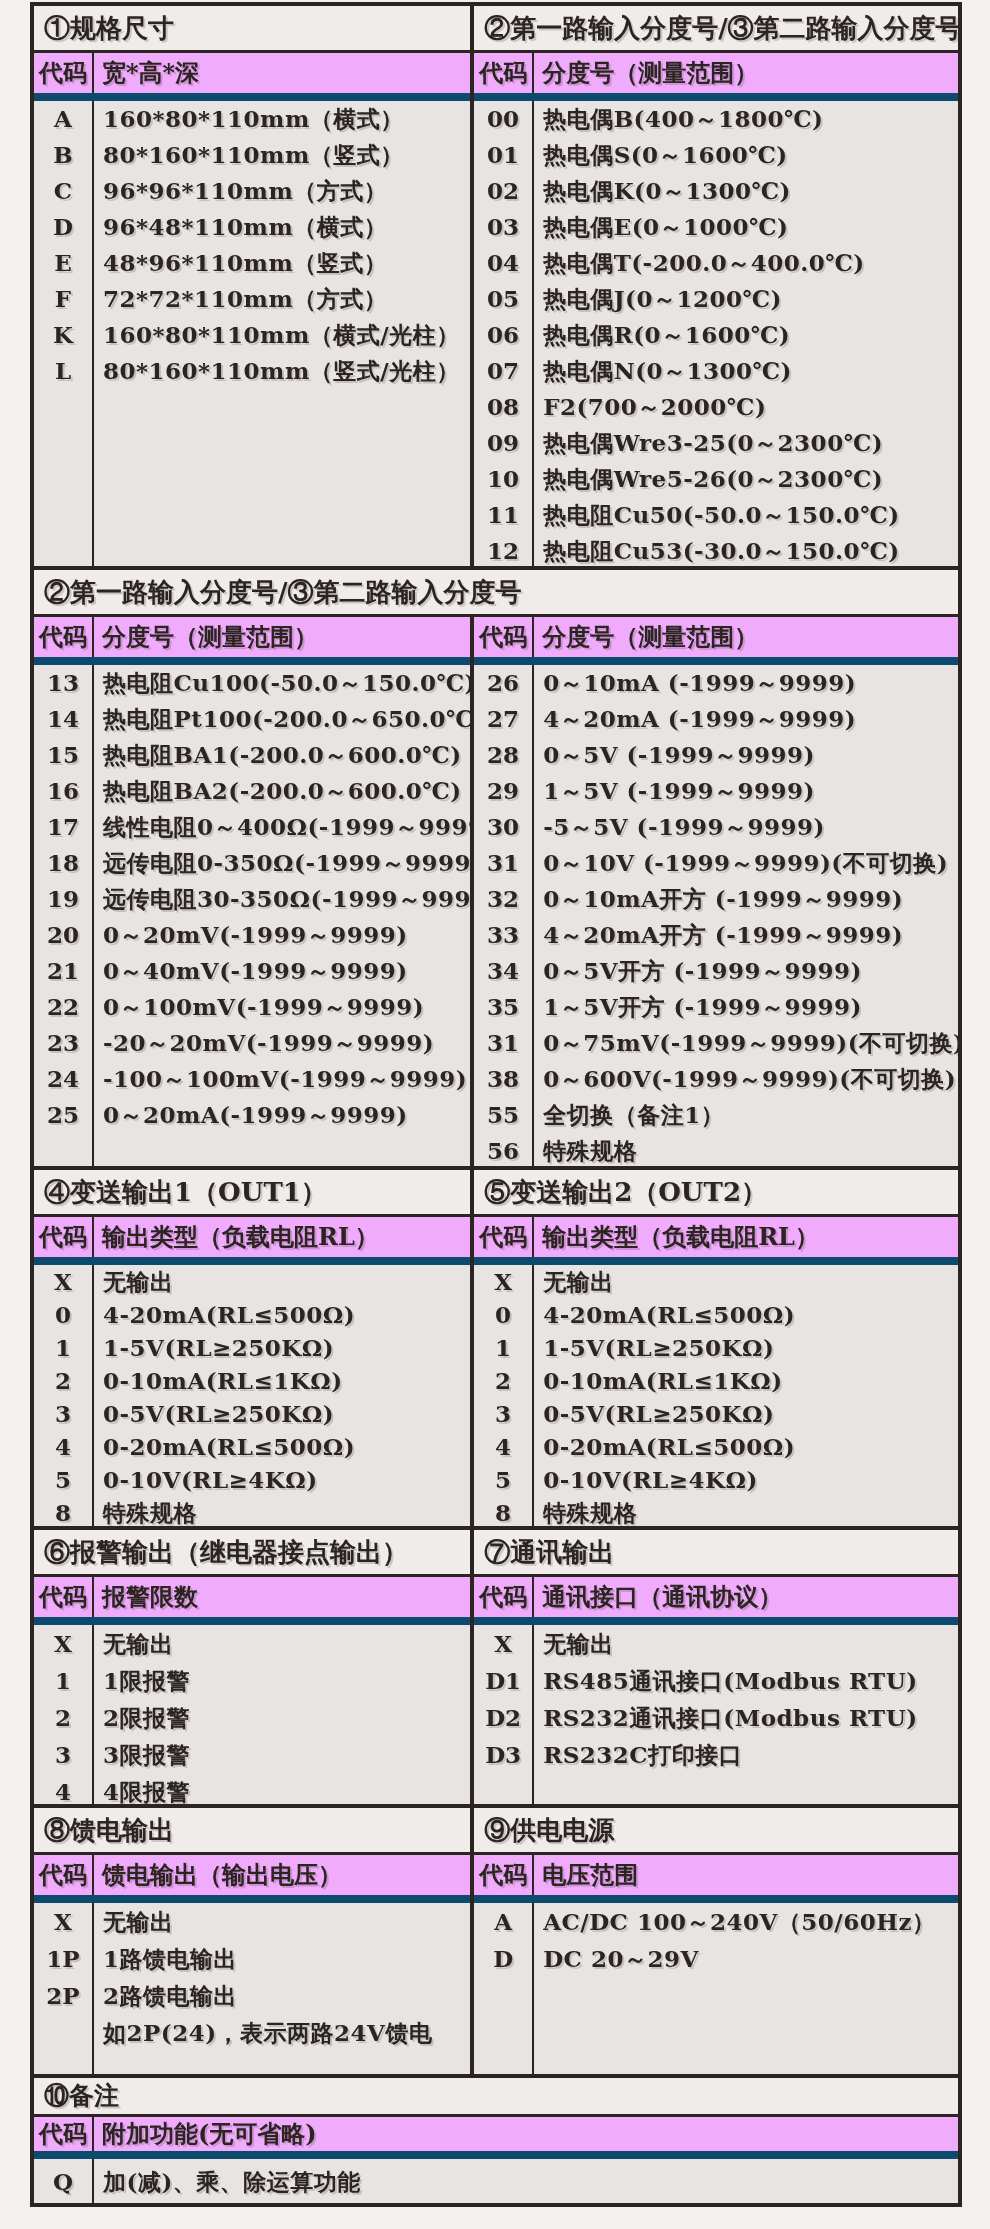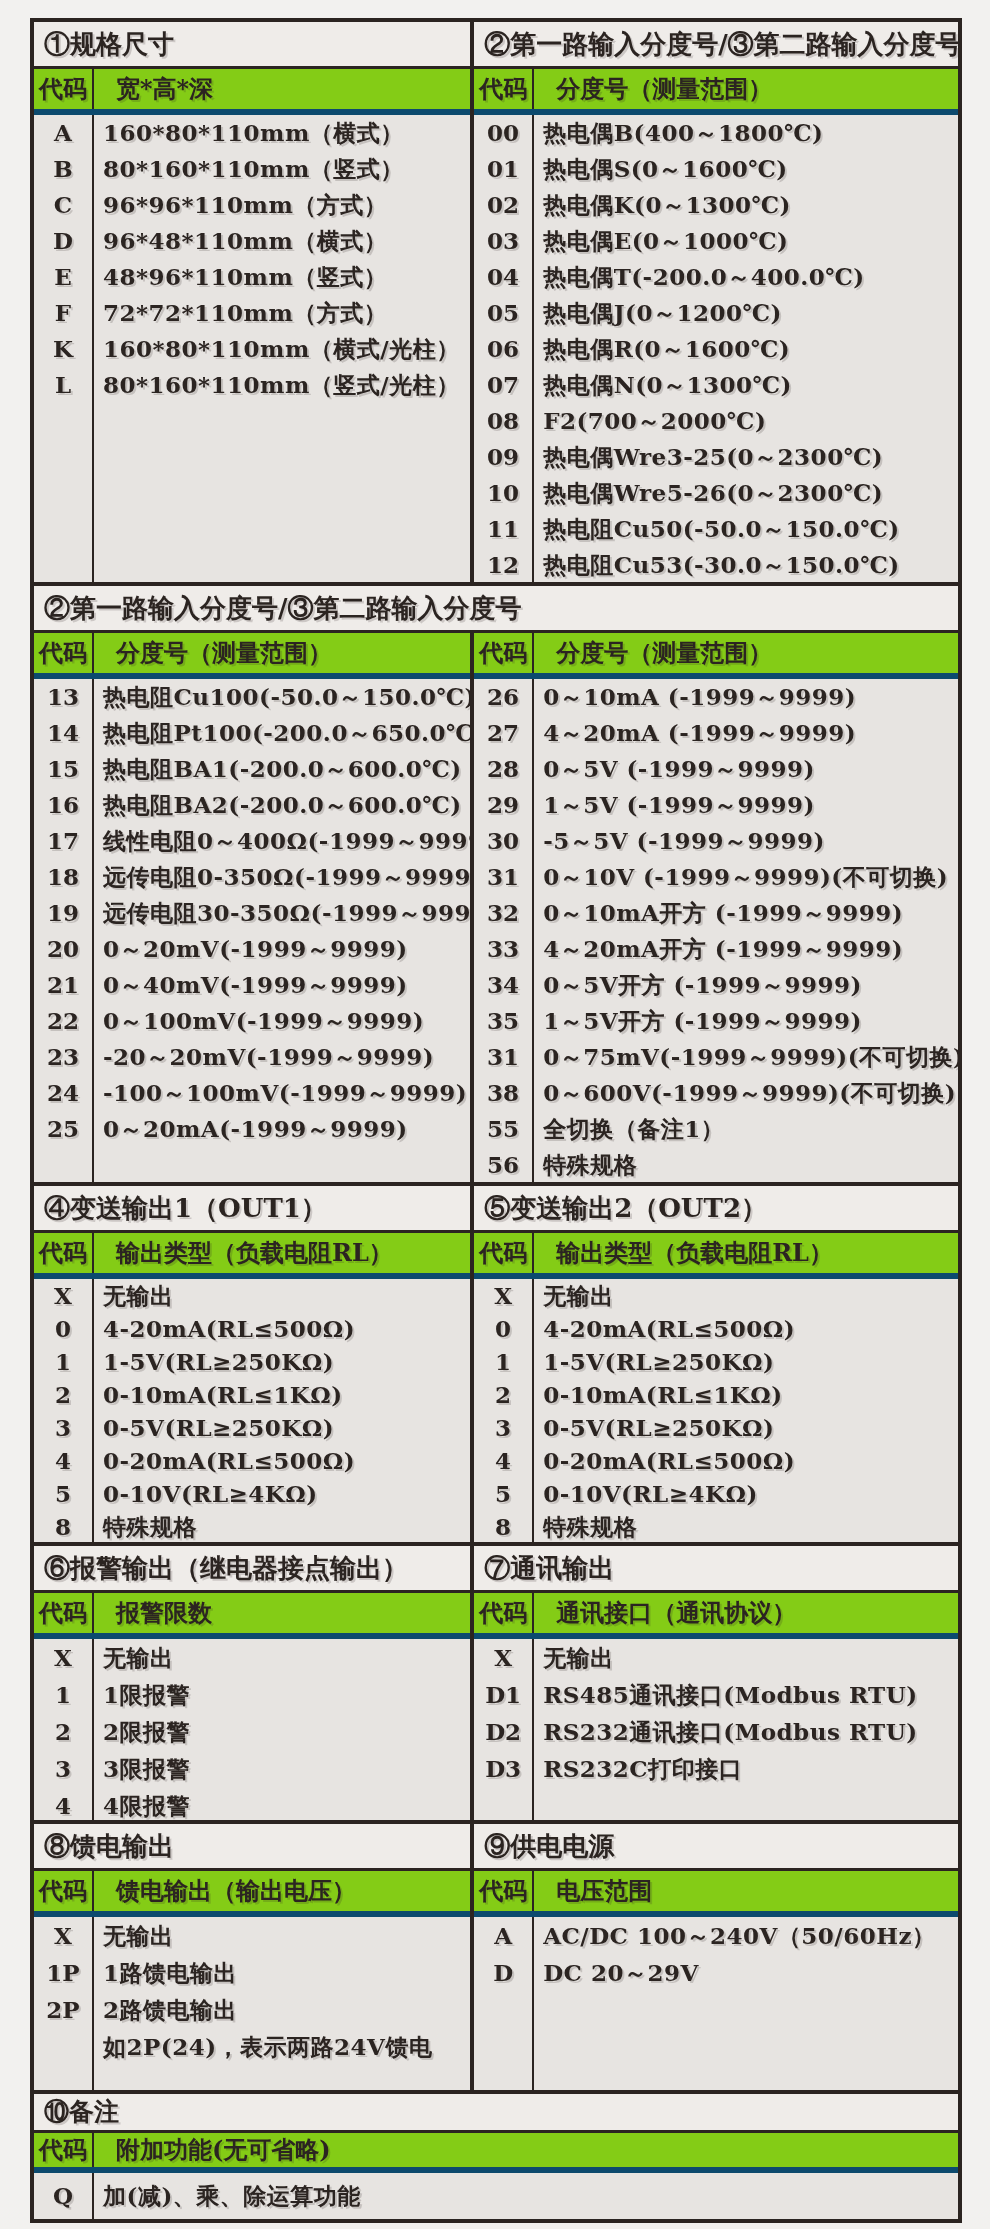--- a/index.html
+++ b/index.html
@@ -3,21 +3,21 @@
 <meta charset="utf-8">
 <style>
   html,body{margin:0;padding:0}
   body{
     width:990px;height:2229px;position:relative;
     background:#f2f1ef;
     font-family:"DejaVu Serif","Liberation Serif",serif;
     font-weight:bold;color:#2b2421;
   }
   .spec-table{
-    position:absolute;left:30px;top:18px;width:924px;
+    position:absolute;left:30px;top:2px;width:924px;
     border:4px solid #2b2421;background:#e7e4e1;
   }
   .band{display:flex;flex-direction:column;overflow:hidden}
   .band + .band{border-top:4px solid #2b2421}
   .b0{height:560px;--rh:36px}
   .b1{height:596px;--rh:36px}
   .b2{height:356px;--rh:33px}
   .b3{height:274px;--rh:37px}
   .b4{height:266px;--rh:37px}
   .b5{height:125px;--rh:46px}
@@ -25,24 +25,24 @@
   .sec{display:flex;flex-direction:column;min-width:0}
   .sec.left{flex:0 0 47.2%;border-right:4px solid #2b2421}
   .sec.right{flex:1 1 auto}
   .sec.only{flex:1 1 auto}
   .sec-title{
     flex:0 0 44px;line-height:44px;padding-left:10px;
     font-size:26px;background:#efece9;border-bottom:3px solid #2b2421;
     white-space:nowrap;overflow:hidden;
     text-shadow:2px 2px 0 rgba(43,36,33,0.18);
   }
-  .col-head{display:flex;flex:0 0 40px;border-bottom:6px solid #0c4a6e;background:#84cc16}
+  .col-head{display:flex;flex:0 0 40px;border-bottom:8px solid #0c4a6e;background:#f0abfc}
   .cellh{line-height:40px;font-size:24px;white-space:nowrap;text-shadow:2px 2px 0 rgba(43,36,33,0.18)}
   .cellh.code{flex:0 0 58px;text-align:center;border-right:2px solid #2b2421}
-  .cellh.lab{flex:1;padding-left:22px;overflow:hidden}
+  .cellh.lab{flex:1;padding-left:8px;overflow:hidden}
   .body{display:flex;flex:1;min-height:0}
   .code-col{flex:0 0 58px;border-right:2px solid #2b2421;display:flex;flex-direction:column}
   .label-col{flex:1;display:flex;flex-direction:column;overflow:hidden}
   .cell{
     flex:0 0 var(--rh,36px);height:var(--rh,36px);line-height:var(--rh,36px);
     font-size:23px;white-space:nowrap;text-shadow:2px 2px 0 rgba(43,36,33,0.18);
   }
   .cell.code{text-align:center}
   .cell.lab{padding-left:9px;letter-spacing:0.5px}
   .b5 .sec-title{flex:0 0 36px;line-height:36px;font-size:25px}

